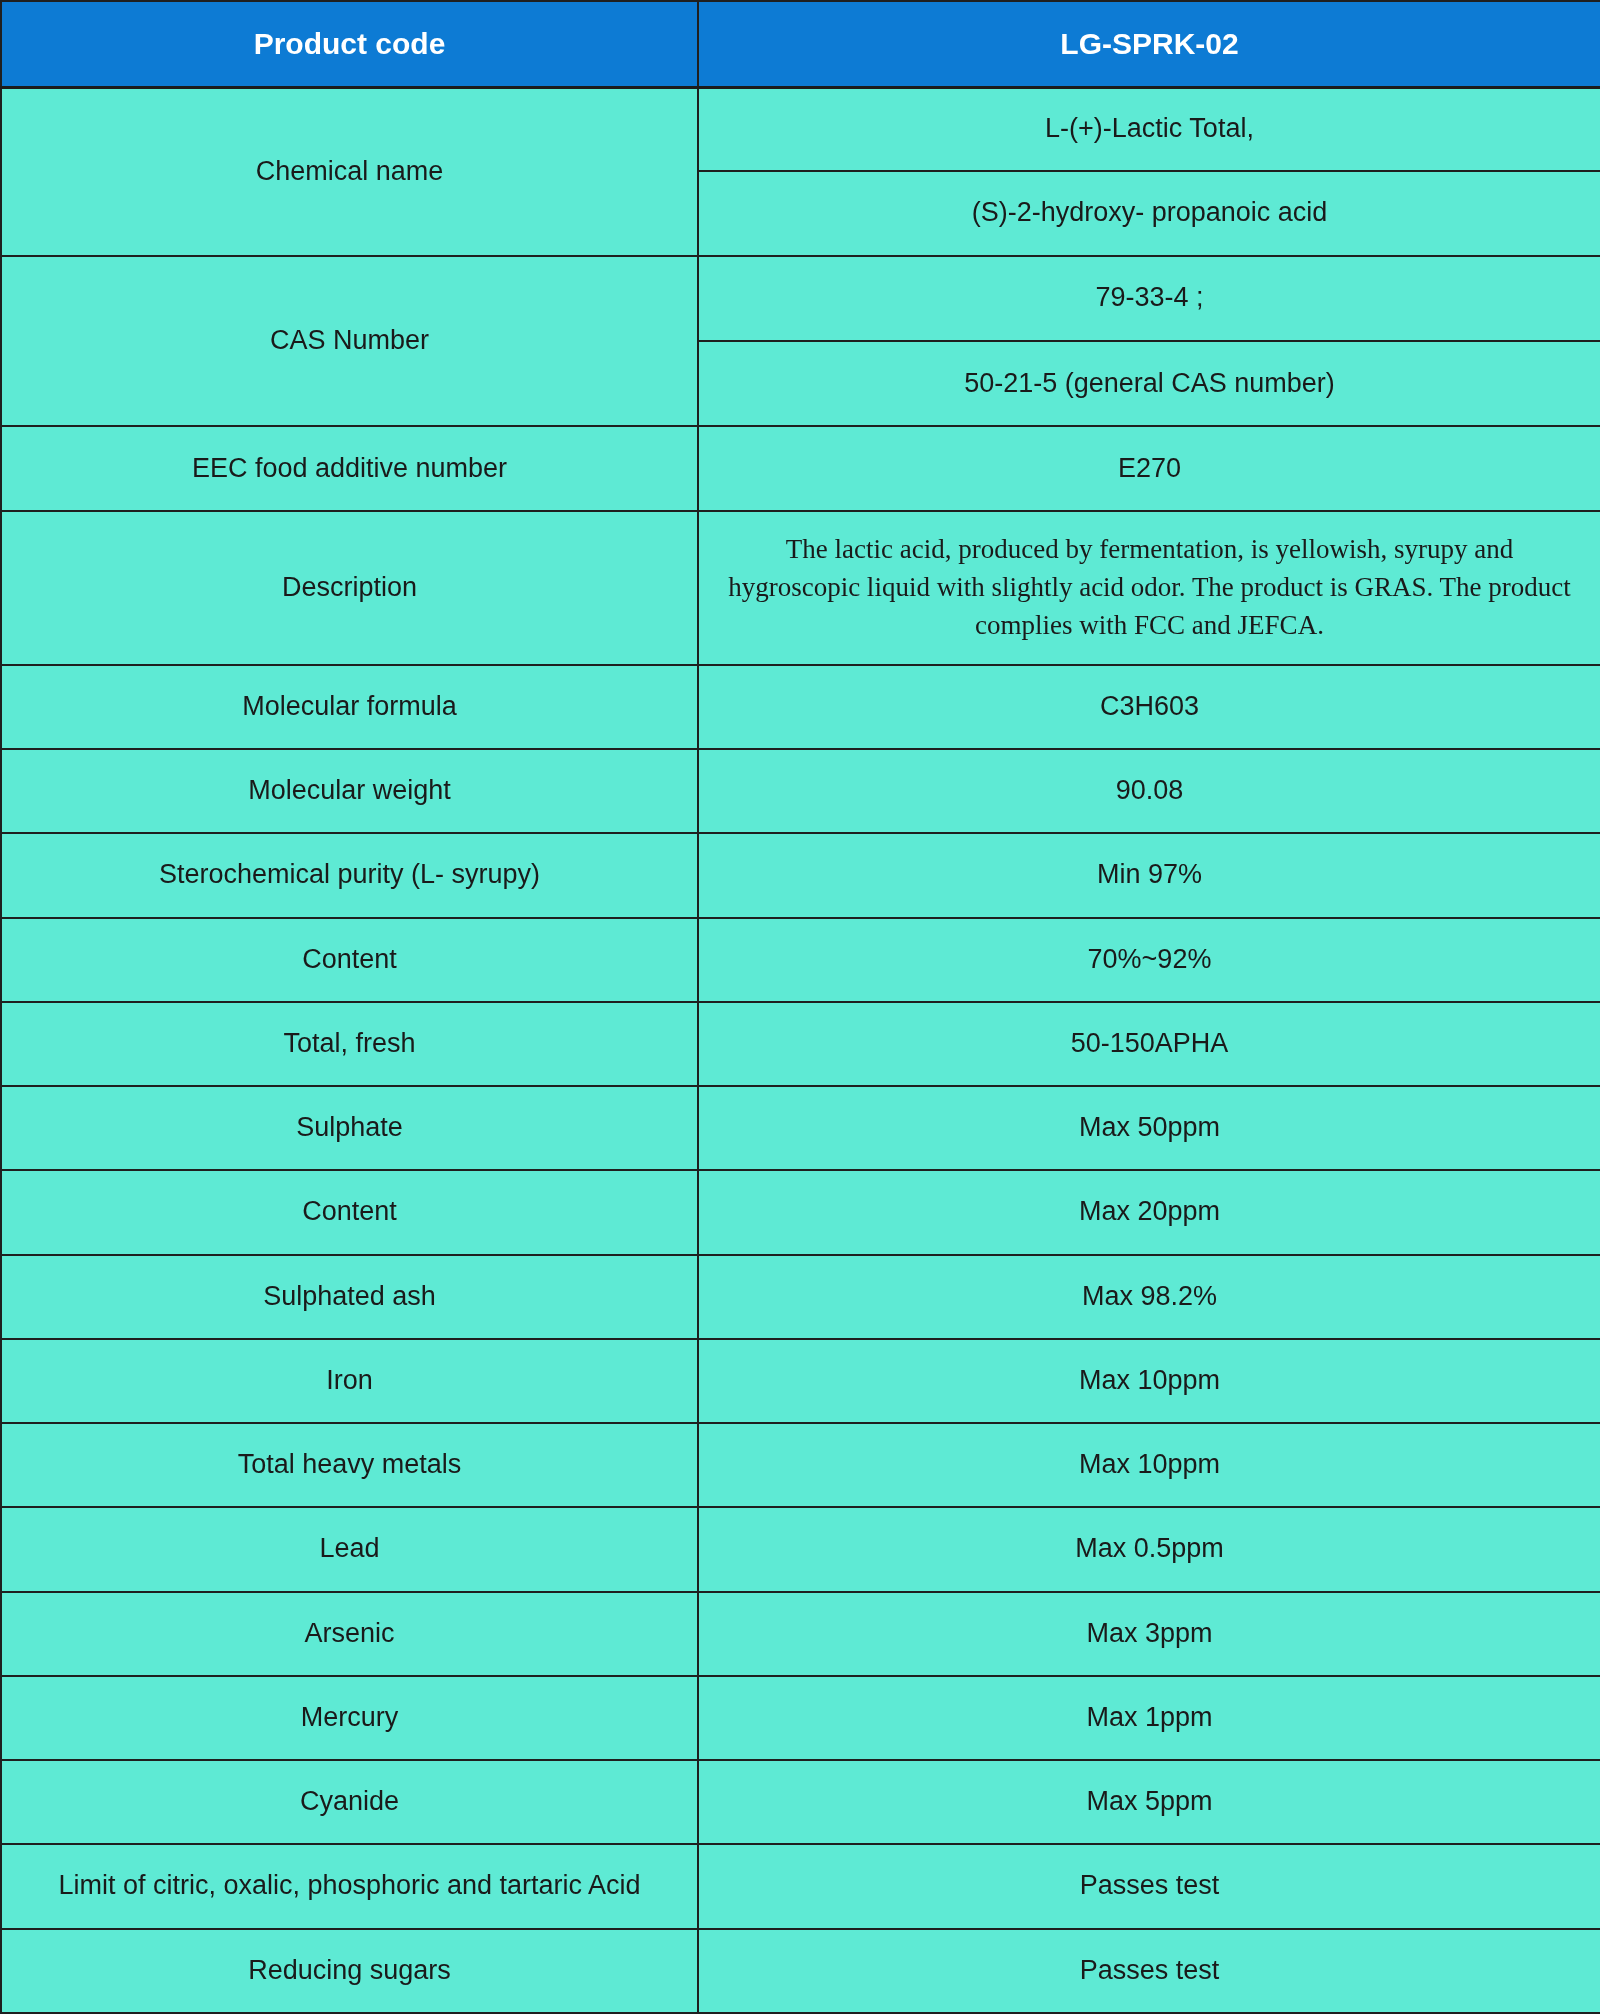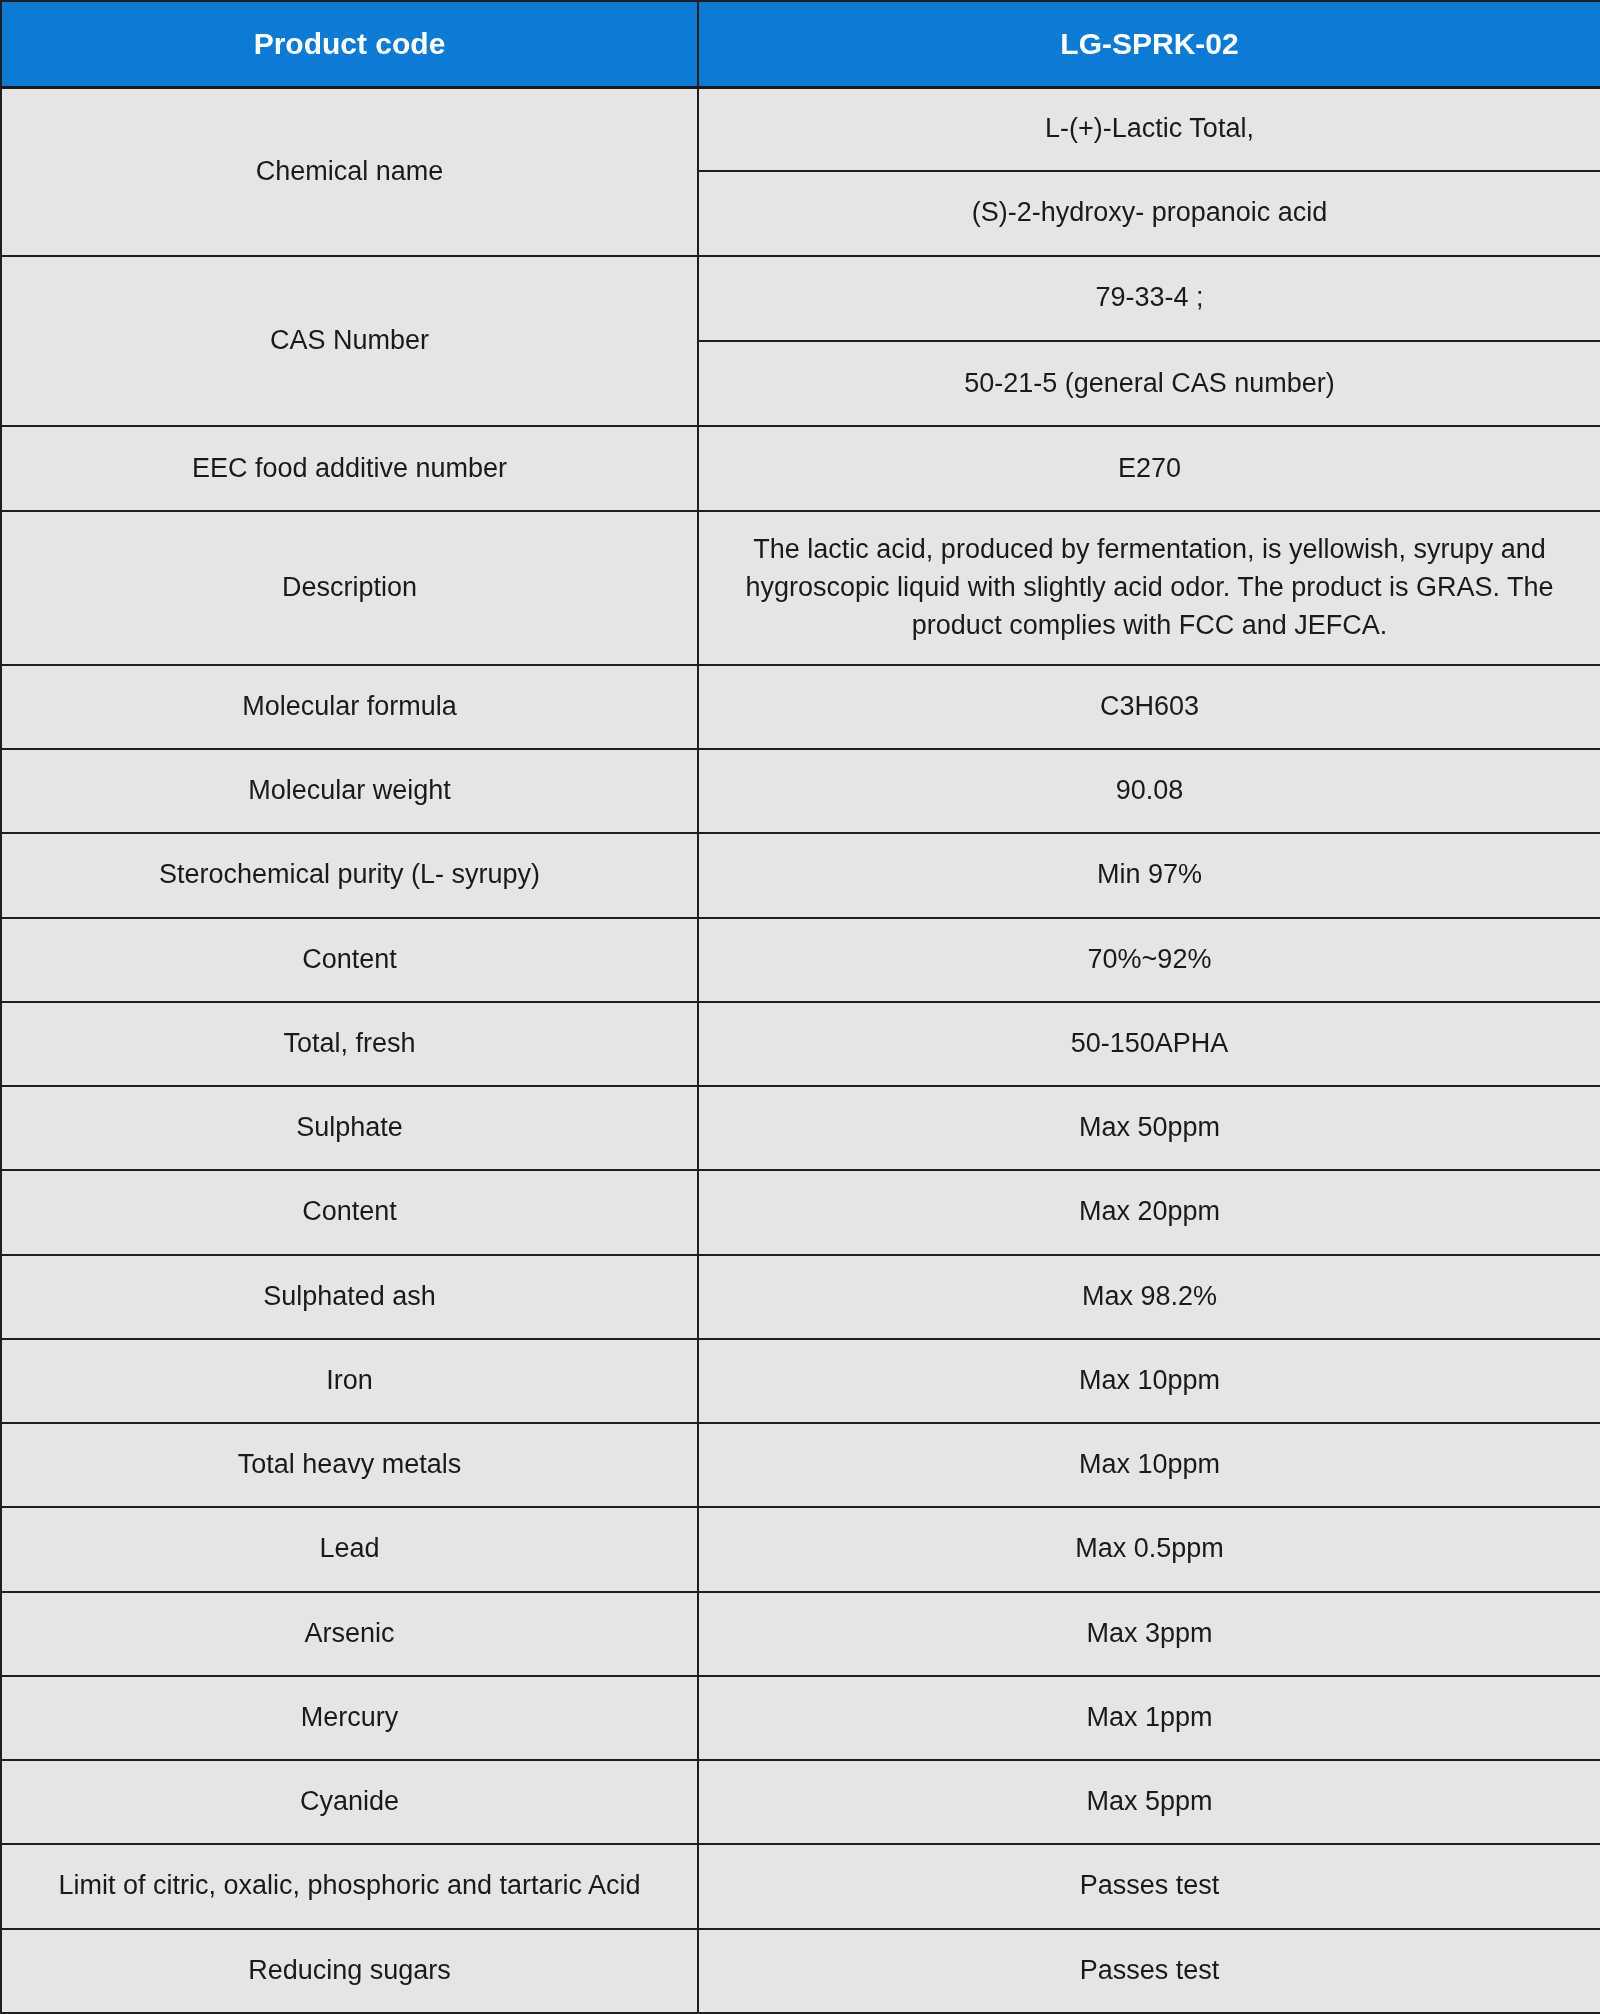--- a/index.html
+++ b/index.html
@@ -5,21 +5,21 @@
   html, body {
     margin: 0;
     padding: 0;
     background: #ffffff;
     font-family: "Liberation Sans", "DejaVu Sans", sans-serif;
   }
   .sheet {
     width: 1600px;
     height: 2014px;
     box-sizing: border-box;
-    background: #e5e5e5;
+    background: #5eead4;
   }
   table.spec-table {
     width: 1600px;
     height: 2014px;
     border-collapse: collapse;
     table-layout: fixed;
     border: 2px solid #1b1b1b;
   }
   table.spec-table col.c-label { width: 697px; }
   table.spec-table col.c-value { width: 903px; }
@@ -43,20 +43,21 @@
     font-size: 30px;
     height: 86px;
     border-bottom: 3px solid #1b1b1b;
   }
   tr.r-std   { height: 84px; }
   tr.r-sub   { height: 85px; }
   tr.r-desc  { height: 153px; }
   td.desc-cell {
     padding: 10px 26px;
     line-height: 1.42;
+    font-family: Liberation Serif, serif;
   }
 </style>
 </head>
 <body>
 
 <div class="sheet">
   <table class="spec-table">
     <colgroup>
       <col class="c-label">
       <col class="c-value">

